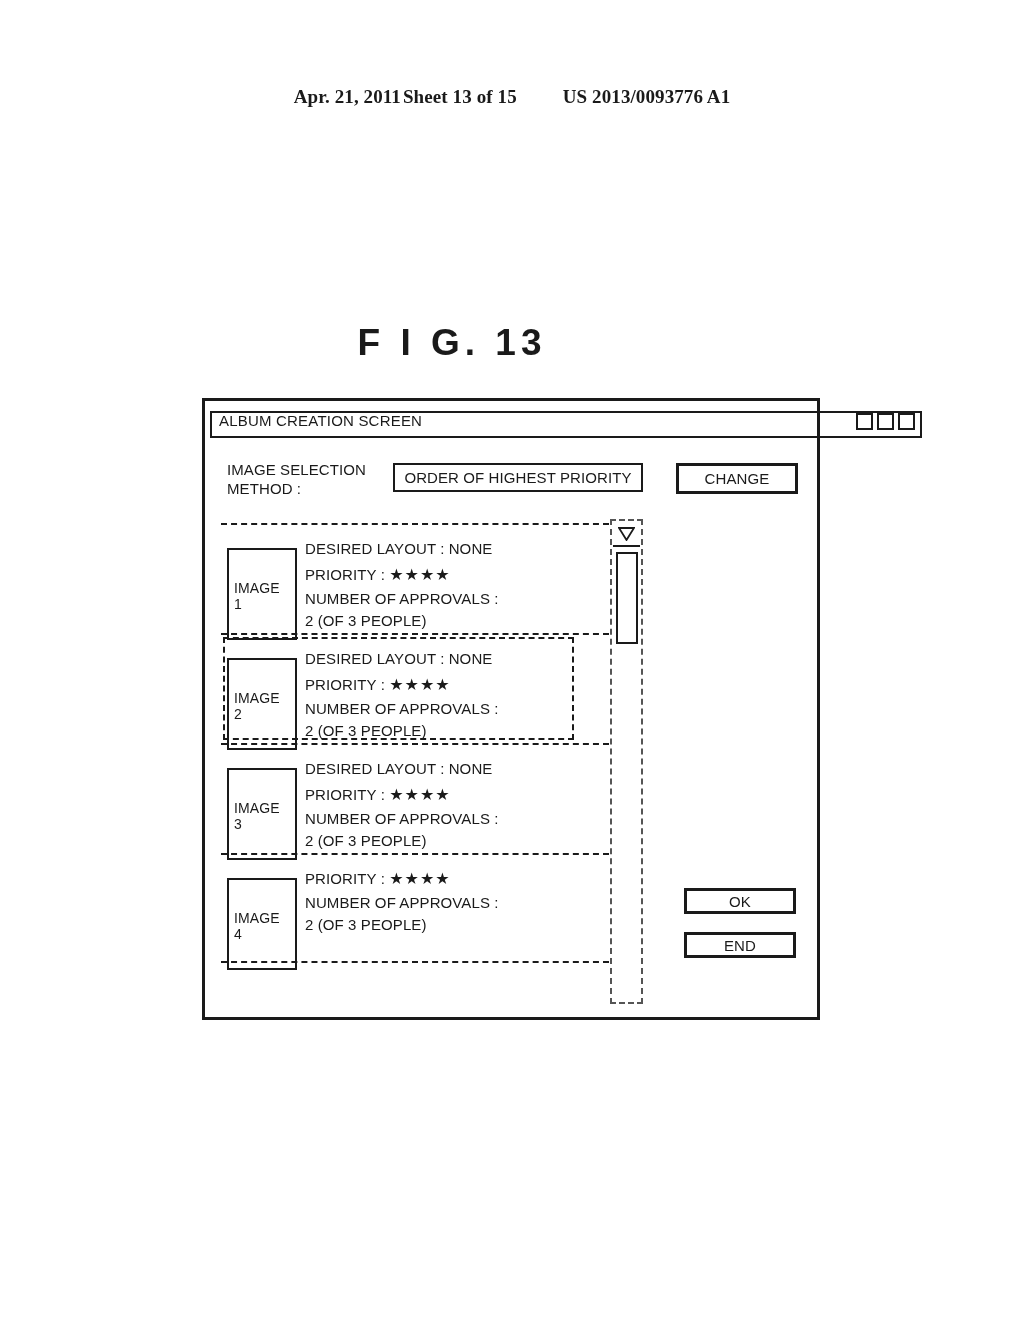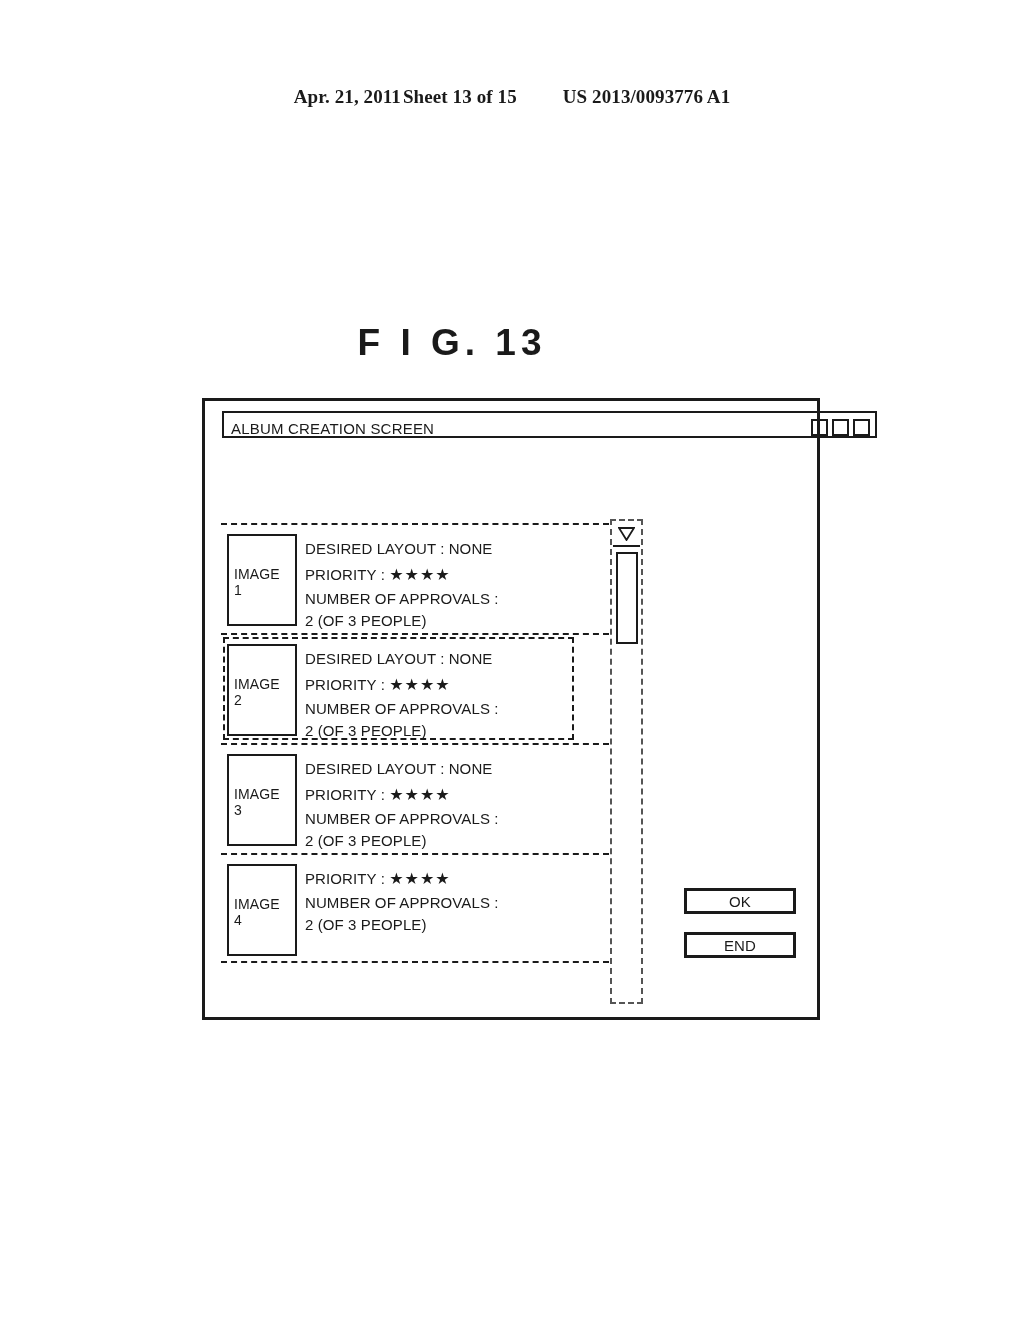--- a/index.html
+++ b/index.html
@@ -57,27 +57,27 @@
     top: 398px;
     width: 618px;
     height: 622px;
     border: 3px solid #1a1a1a;
     background: #ffffff;
   }
 
   
   .title-bar {
     position: absolute;
-    left: 17px;
+    left: 5px;
     top: 10px;
-    width: 655px;
+    width: 712px;
     height: 27px;
     border: 2px solid #1a1a1a;
     display: flex;
-    align-items: flex-end;
+    align-items: flex-start;
     padding: 0 5px 0 7px;
   }
   .title-text {
     font-size: 15px;
     letter-spacing: 0.2px;
     flex: 1;
     line-height: 1;
   }
   .win-controls {
     display: flex;
@@ -156,21 +156,21 @@
     top: 2px;
     right: 35px;
     bottom: 3px;
     border: 2px dashed #1a1a1a;
     pointer-events: none;
   }
   .thumb {
     width: 70px;
     height: 92px;
     border: 2px solid #1a1a1a;
-    margin: 4px 8px 0 6px;
+    margin: 18px 8px 0 6px;
     flex: 0 0 auto;
     font-size: 14px;
     line-height: 16px;
     padding: 30px 0 0 5px;
     letter-spacing: 0.1px;
   }
   .thumb-num { display: block; }
   .row-info {
     padding-top: 6px;
     font-size: 15px;
@@ -246,20 +246,26 @@
 
   <div class="title-bar">
     <span class="title-text">ALBUM CREATION SCREEN</span>
     <span class="win-controls">
       <span class="win-box"></span>
       <span class="win-box"></span>
       <span class="win-box"></span>
     </span>
   </div>
 
+  <div class="method-row">
+    <div class="method-label">IMAGE SELECTION
+METHOD :</div>
+    <div class="method-value">ORDER OF HIGHEST PRIORITY</div>
+    <div class="change-btn">CHANGE</div>
+  </div>
 
   <div class="list-area">
 
     <div class="list-row">
       <div class="sel-outline"></div>
       <div class="thumb">
         <span>IMAGE</span>
         <span class="thumb-num">1</span>
       </div>
       <div class="row-info">

